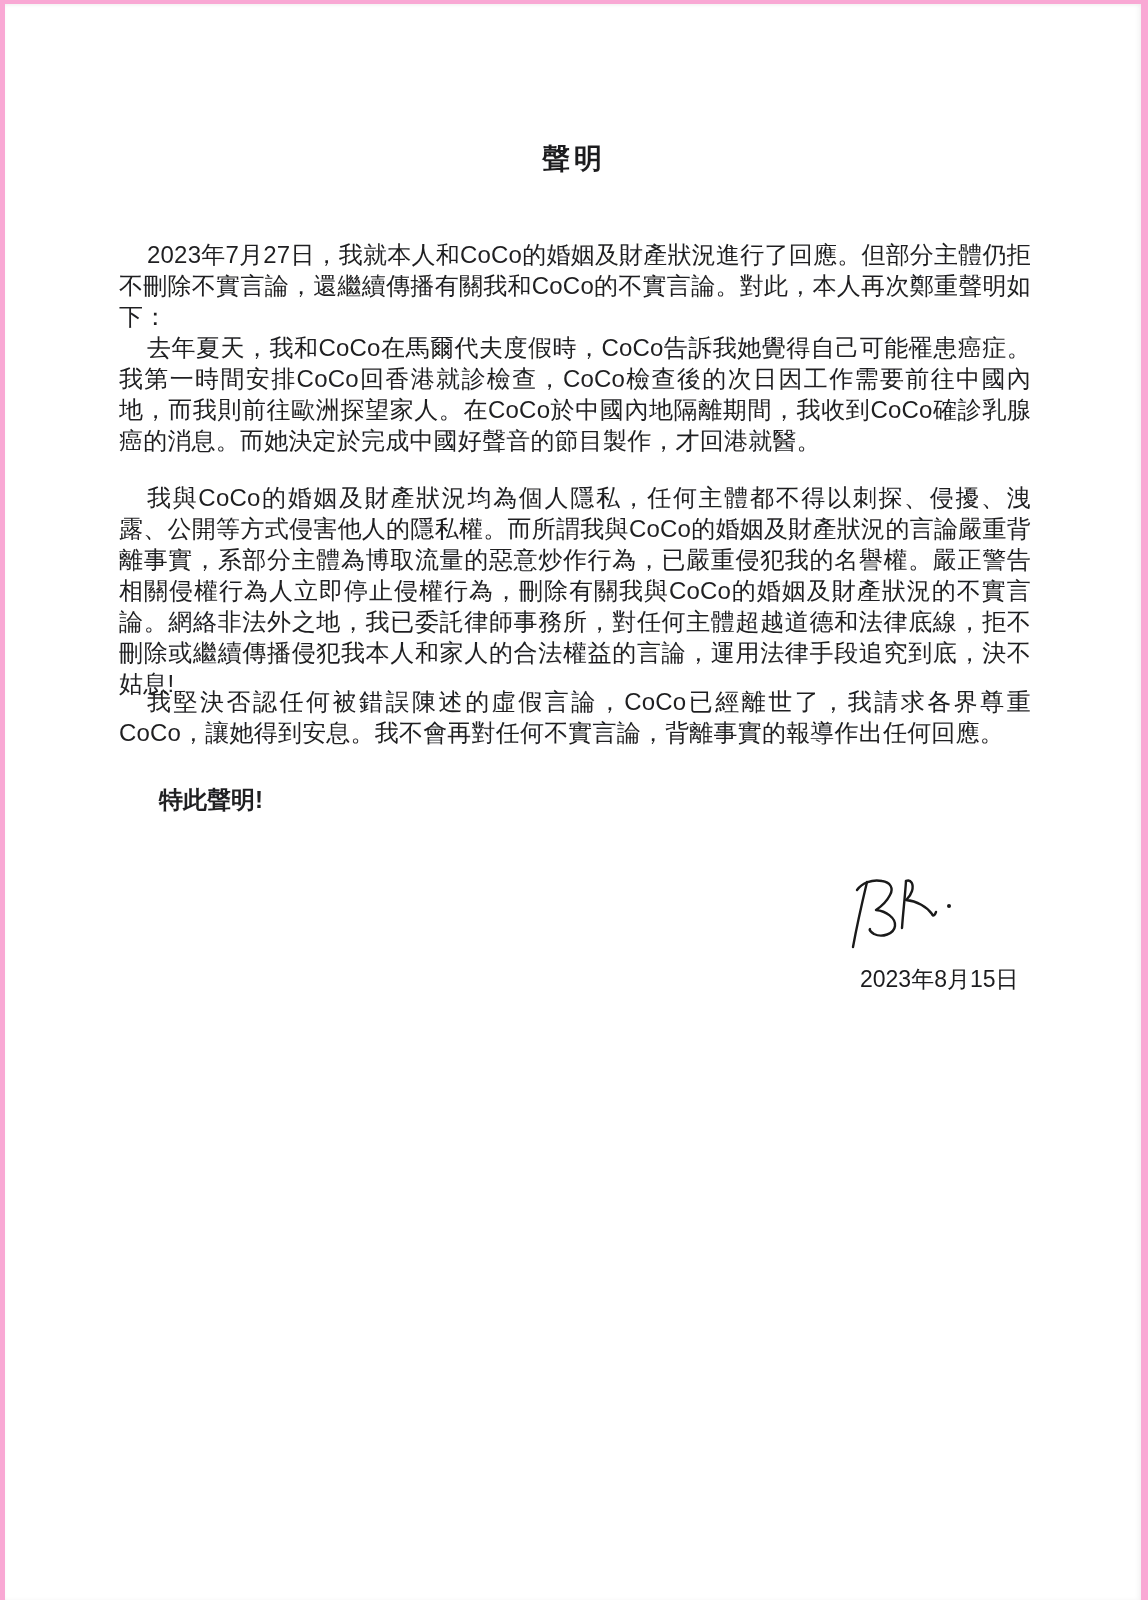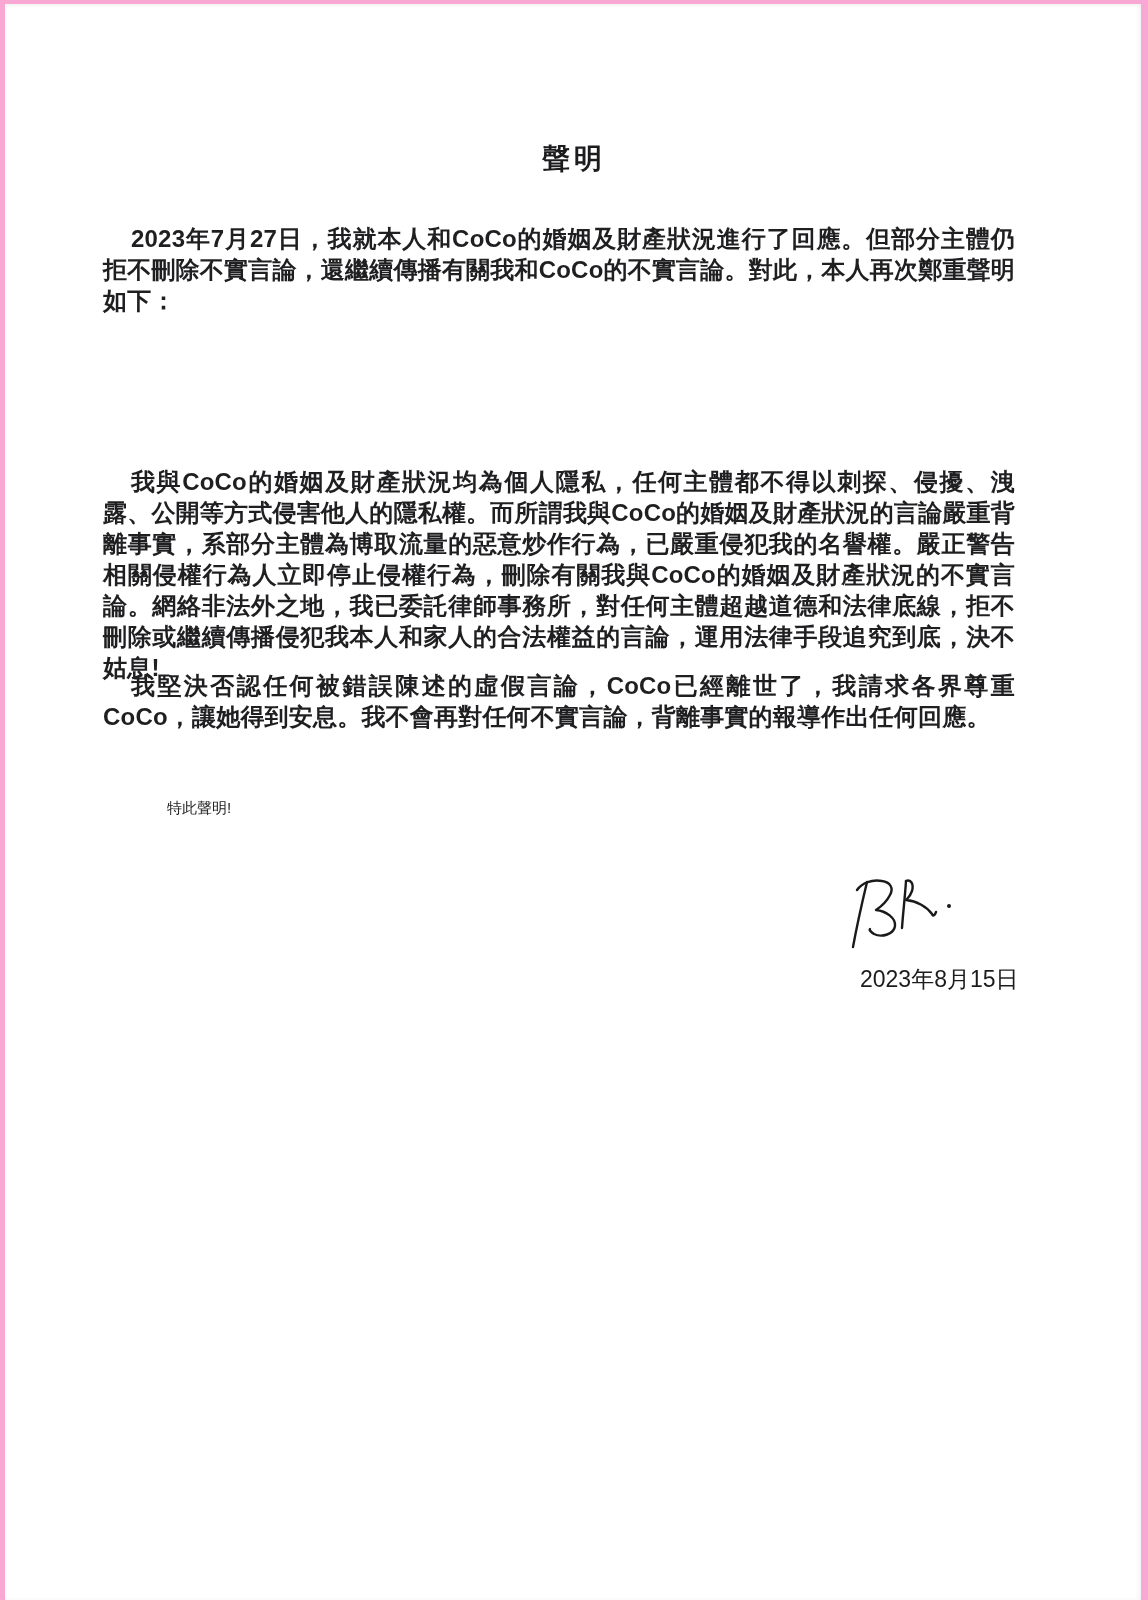--- a/index.html
+++ b/index.html
@@ -37,41 +37,41 @@
     text-align: center;
     font-size: 28px;
     font-weight: 700;
     letter-spacing: 4px;
     color: #1c1c1e;
   }
   .para {
     position: absolute;
     left: 103px;
     width: 912px;
-    margin: 0;
+    margin: 16px;
     font-size: 24px;
     line-height: 31px;
-    font-weight: 700;
+    font-weight: 400;
     text-align: justify;
     text-align-last: left;
     text-indent: 28px;
     letter-spacing: 0.2px;
   }
   .para-1 { top: 223px; }
   .para-2 { top: 316px; }
   .para-3 { top: 466px; }
   .para-4 { top: 670px; }
   .closing {
     position: absolute;
     left: 103px;
     top: 780px;
-    margin: 12px;
-    font-size: 15px;
+    margin: 4px;
+    font-size: 24px;
     line-height: 31px;
-    font-weight: 400;
+    font-weight: 700;
   }
   .closing { text-indent: 52px; }
   .signature {
     position: absolute;
     left: 820px;
     top: 850px;
     width: 180px;
     height: 110px;
   }
   .signature path { fill: none; stroke: #1a1a1a; stroke-width: 2.4; stroke-linecap: round; stroke-linejoin: round; }
@@ -91,20 +91,21 @@
 <body>
 
 <div class="scene">
   <div class="paper"></div>
   <div class="content">
 
     <h1 class="doc-title">聲明</h1>
 
     <p class="para para-1">2023年7月27日，我就本人和CoCo的婚姻及財產狀況進行了回應。但部分主體仍拒不刪除不實言論，還繼續傳播有關我和CoCo的不實言論。對此，本人再次鄭重聲明如下：</p>
 
+    <p class="para para-2">去年夏天，我和CoCo在馬爾代夫度假時，CoCo告訴我她覺得自己可能罹患癌症。我第一時間安排CoCo回香港就診檢查，CoCo檢查後的次日因工作需要前往中國內地，而我則前往歐洲探望家人。在CoCo於中國內地隔離期間，我收到CoCo確診乳腺癌的消息。而她決定於完成中國好聲音的節目製作，才回港就醫。</p>
 
     <p class="para para-4">我堅決否認任何被錯誤陳述的虛假言論，CoCo已經離世了，我請求各界尊重CoCo，讓她得到安息。我不會再對任何不實言論，背離事實的報導作出任何回應。</p>
 
     <p class="para para-3">我與CoCo的婚姻及財產狀況均為個人隱私，任何主體都不得以刺探、侵擾、洩露、公開等方式侵害他人的隱私權。而所謂我與CoCo的婚姻及財產狀況的言論嚴重背離事實，系部分主體為博取流量的惡意炒作行為，已嚴重侵犯我的名譽權。嚴正警告相關侵權行為人立即停止侵權行為，刪除有關我與CoCo的婚姻及財產狀況的不實言論。網絡非法外之地，我已委託律師事務所，對任何主體超越道德和法律底線，拒不刪除或繼續傳播侵犯我本人和家人的合法權益的言論，運用法律手段追究到底，決不姑息!</p>
 
     <p class="closing">特此聲明!</p>
 
     <svg class="signature" viewBox="0 0 180 110" aria-hidden="true">
 
       <path d="M 33 97 C 37 75, 42 53, 47 32"></path>

